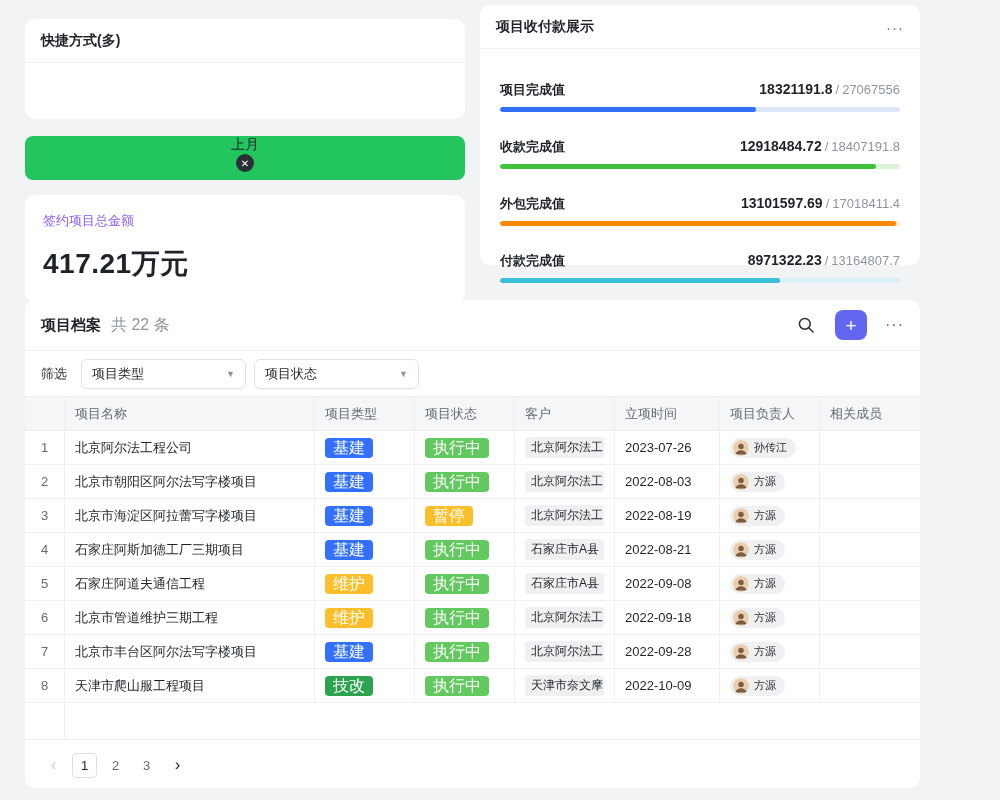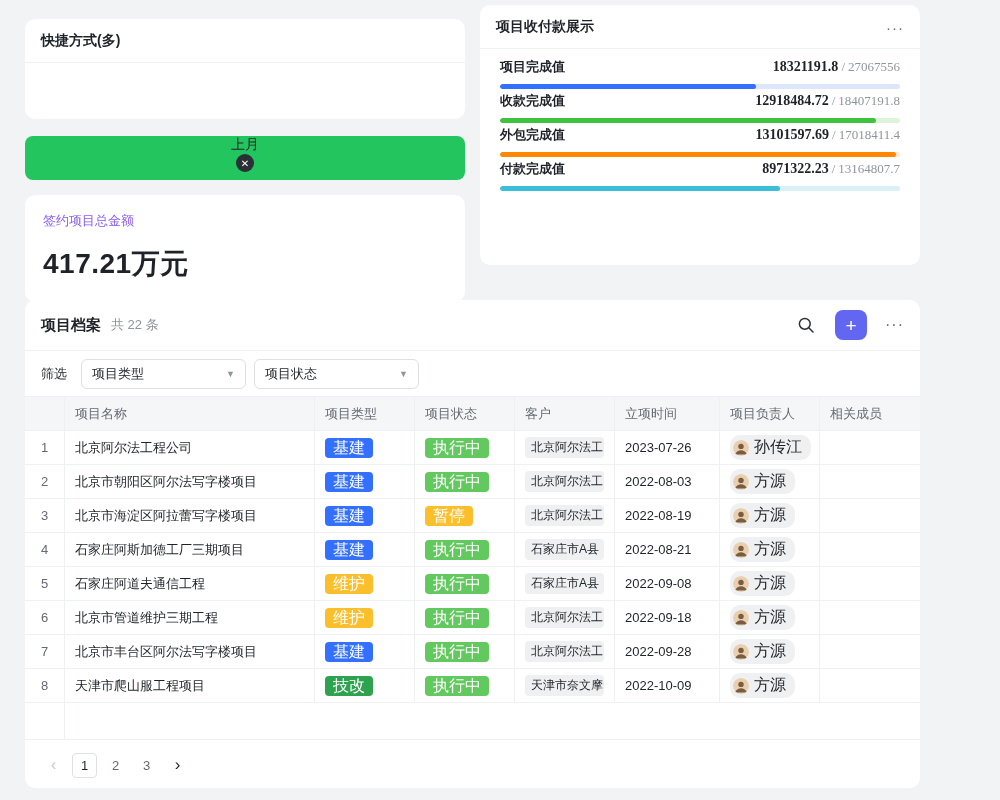--- a/index.html
+++ b/index.html
@@ -34,34 +34,34 @@
   }
 
   .stat-row { display:flex; gap:15px; }
   .stat-card { flex:1; height:107px; padding:17px 18px; }
   .stat-label { font-size:13px; color:#8b5cf6; margin-bottom:15px; }
   .stat-value { font-size:28px; font-weight:bold; letter-spacing:.5px; }
 
   
   .payments-card { position:absolute; left:480px; top:5px; width:440px; height:260px; }
   .p-rows { padding:6px 20px 0; }
-  .p-row { margin-top:3px;font-family:Liberation Serif, serif; }
+  .p-row { margin-top:26px; }
   .p-head { display:flex; justify-content:space-between; align-items:baseline; font-size:13px; font-weight:600; margin-bottom:8px; }
   .p-val { font-weight:normal; }
   .p-val b { font-size:14px; font-weight:bold; color:#1f2329; }
   .p-val .sep, .p-val .total { color:#8f959e; font-size:13px; font-weight:normal; }
   .p-val .sep { margin:0 3px; }
   .p-track { height:5px; border-radius:3px; overflow:hidden; position:relative; }
   .p-fill { height:100%; border-radius:3px; }
 
   
   .table-card { position:absolute; left:25px; top:300px; width:895px; height:488px; }
   .archive-header { height:50px; display:flex; align-items:center; padding:0 16px; }
   .archive-title { font-size:15px; font-weight:bold; }
-  .archive-count { font-size:13px; color:#8f959e; margin-left:10px; }
+  .archive-count { font-size:16px; color:#8f959e; margin-left:10px; }
   .spacer { flex:1; }
   .icon-btn { display:flex; align-items:center; justify-content:center; cursor:pointer; }
   .search-btn { margin-right:20px; }
   .add-btn {
     width:32px; height:30px; border-radius:8px; color:#fff; font-size:19px; line-height:1;
     margin-right:18px; border:none; display:flex; align-items:center; justify-content:center; cursor:pointer;
   }
   .table-more { color:#646a73; font-size:16px; letter-spacing:1px; }
 
   .filter-row { height:46px; display:flex; align-items:center; padding:0 16px; border-top:1px solid #eff0f2; }
@@ -89,22 +89,22 @@
   .t-cell.idx { justify-content:center; color:#646a73; padding:0 4px; }
   .t-empty .t-cell { border-right:none; height:36px; }
   .t-empty .t-cell.idx { border-right:1px solid #eff0f2; }
 
   .tag { display:inline-block; padding:2px 8px; border-radius:4px; font-size:16px; color:#fff; line-height:16px; }
   .chip {
     display:inline-block; background:#eff0f1; border-radius:4px; padding:2px 6px;
     font-size:12px; max-width:80px; overflow:hidden; white-space:nowrap;
   }
   .owner-chip {
-    display:inline-flex; align-items:center; gap:5px; background:#eff0f1;
-    border-radius:10px; padding:2px 9px 2px 3px; font-size:16px;
+    display:inline-flex; align-items:flex-start; gap:5px; background:#eff0f1;
+    border-radius:10px; padding:2px 9px 2px 3px; font-size:11px;
   }
   .avatar { width:16px; height:16px; border-radius:50%; overflow:hidden; display:block; }
 
   .pagination { position:absolute; left:16px; bottom:10px; display:flex; align-items:center; gap:6px; }
   .pg-btn {
     min-width:25px; height:25px; display:flex; align-items:center; justify-content:center;
     font-size:13px; color:#646a73; border-radius:4px; cursor:pointer; border:1px solid transparent;
   }
   .pg-arrow { font-size:17px; line-height:1; padding-bottom:2px; }
   .pg-prev { color:#c8cad0; }

